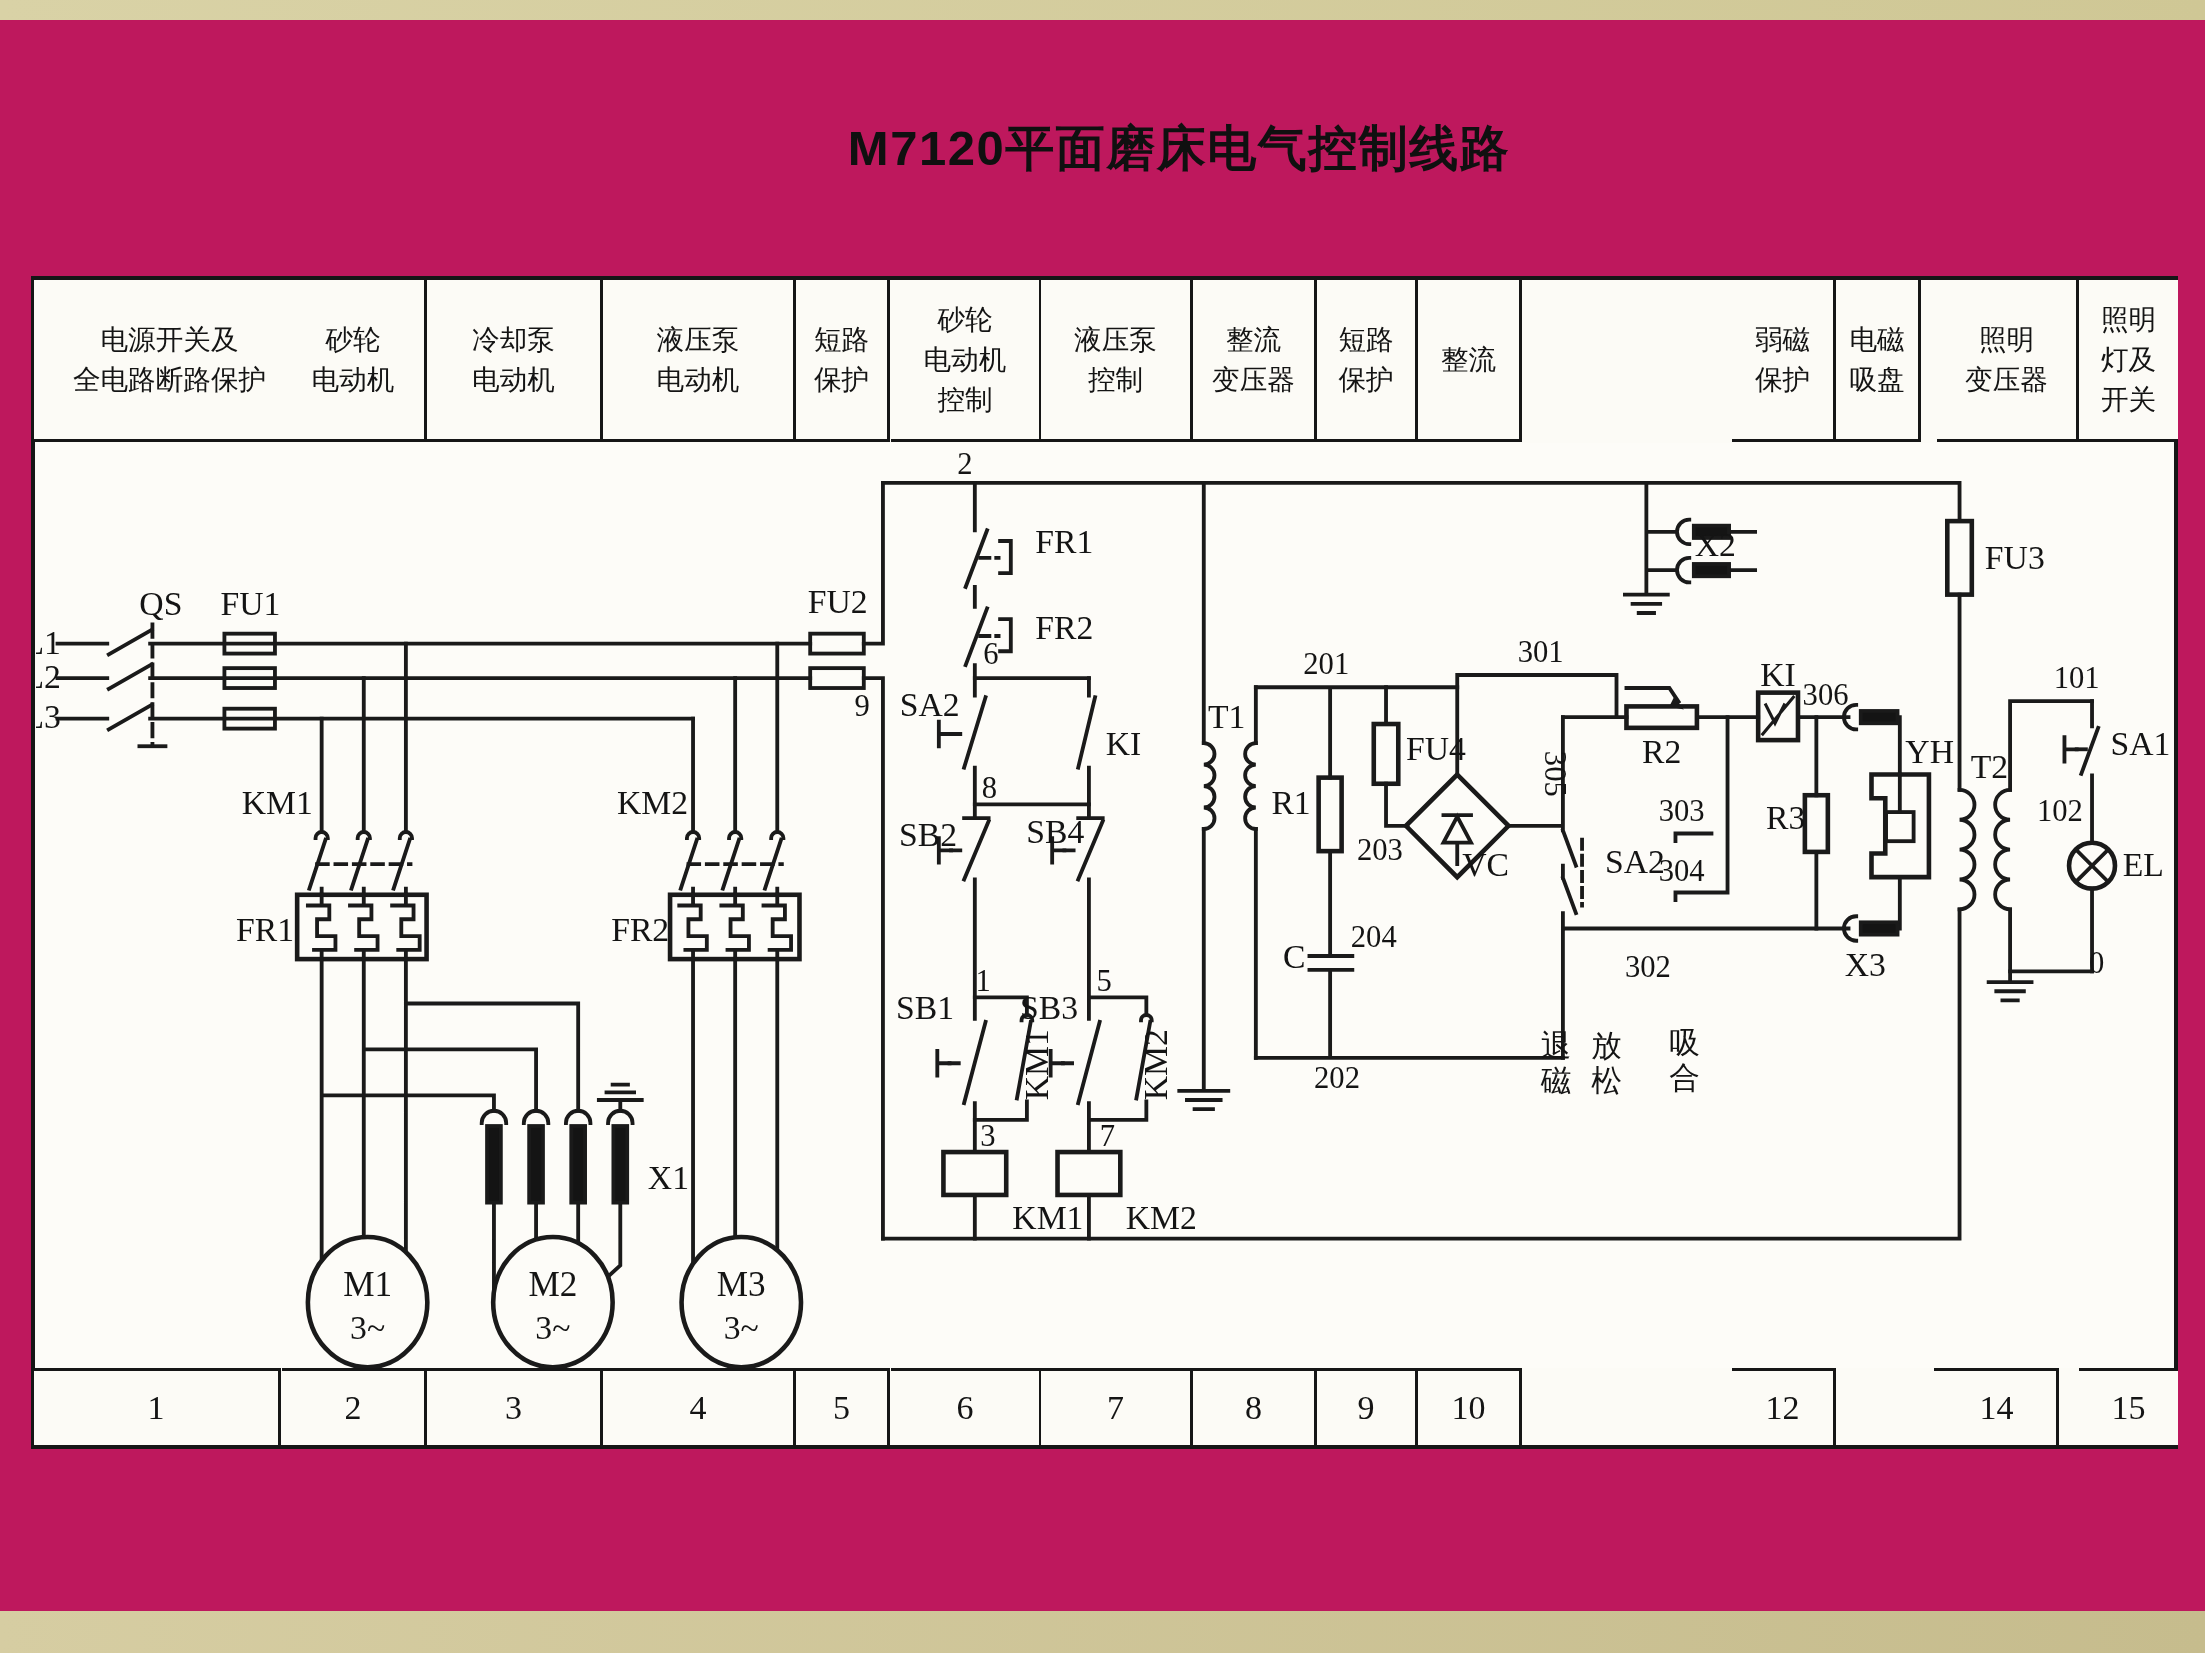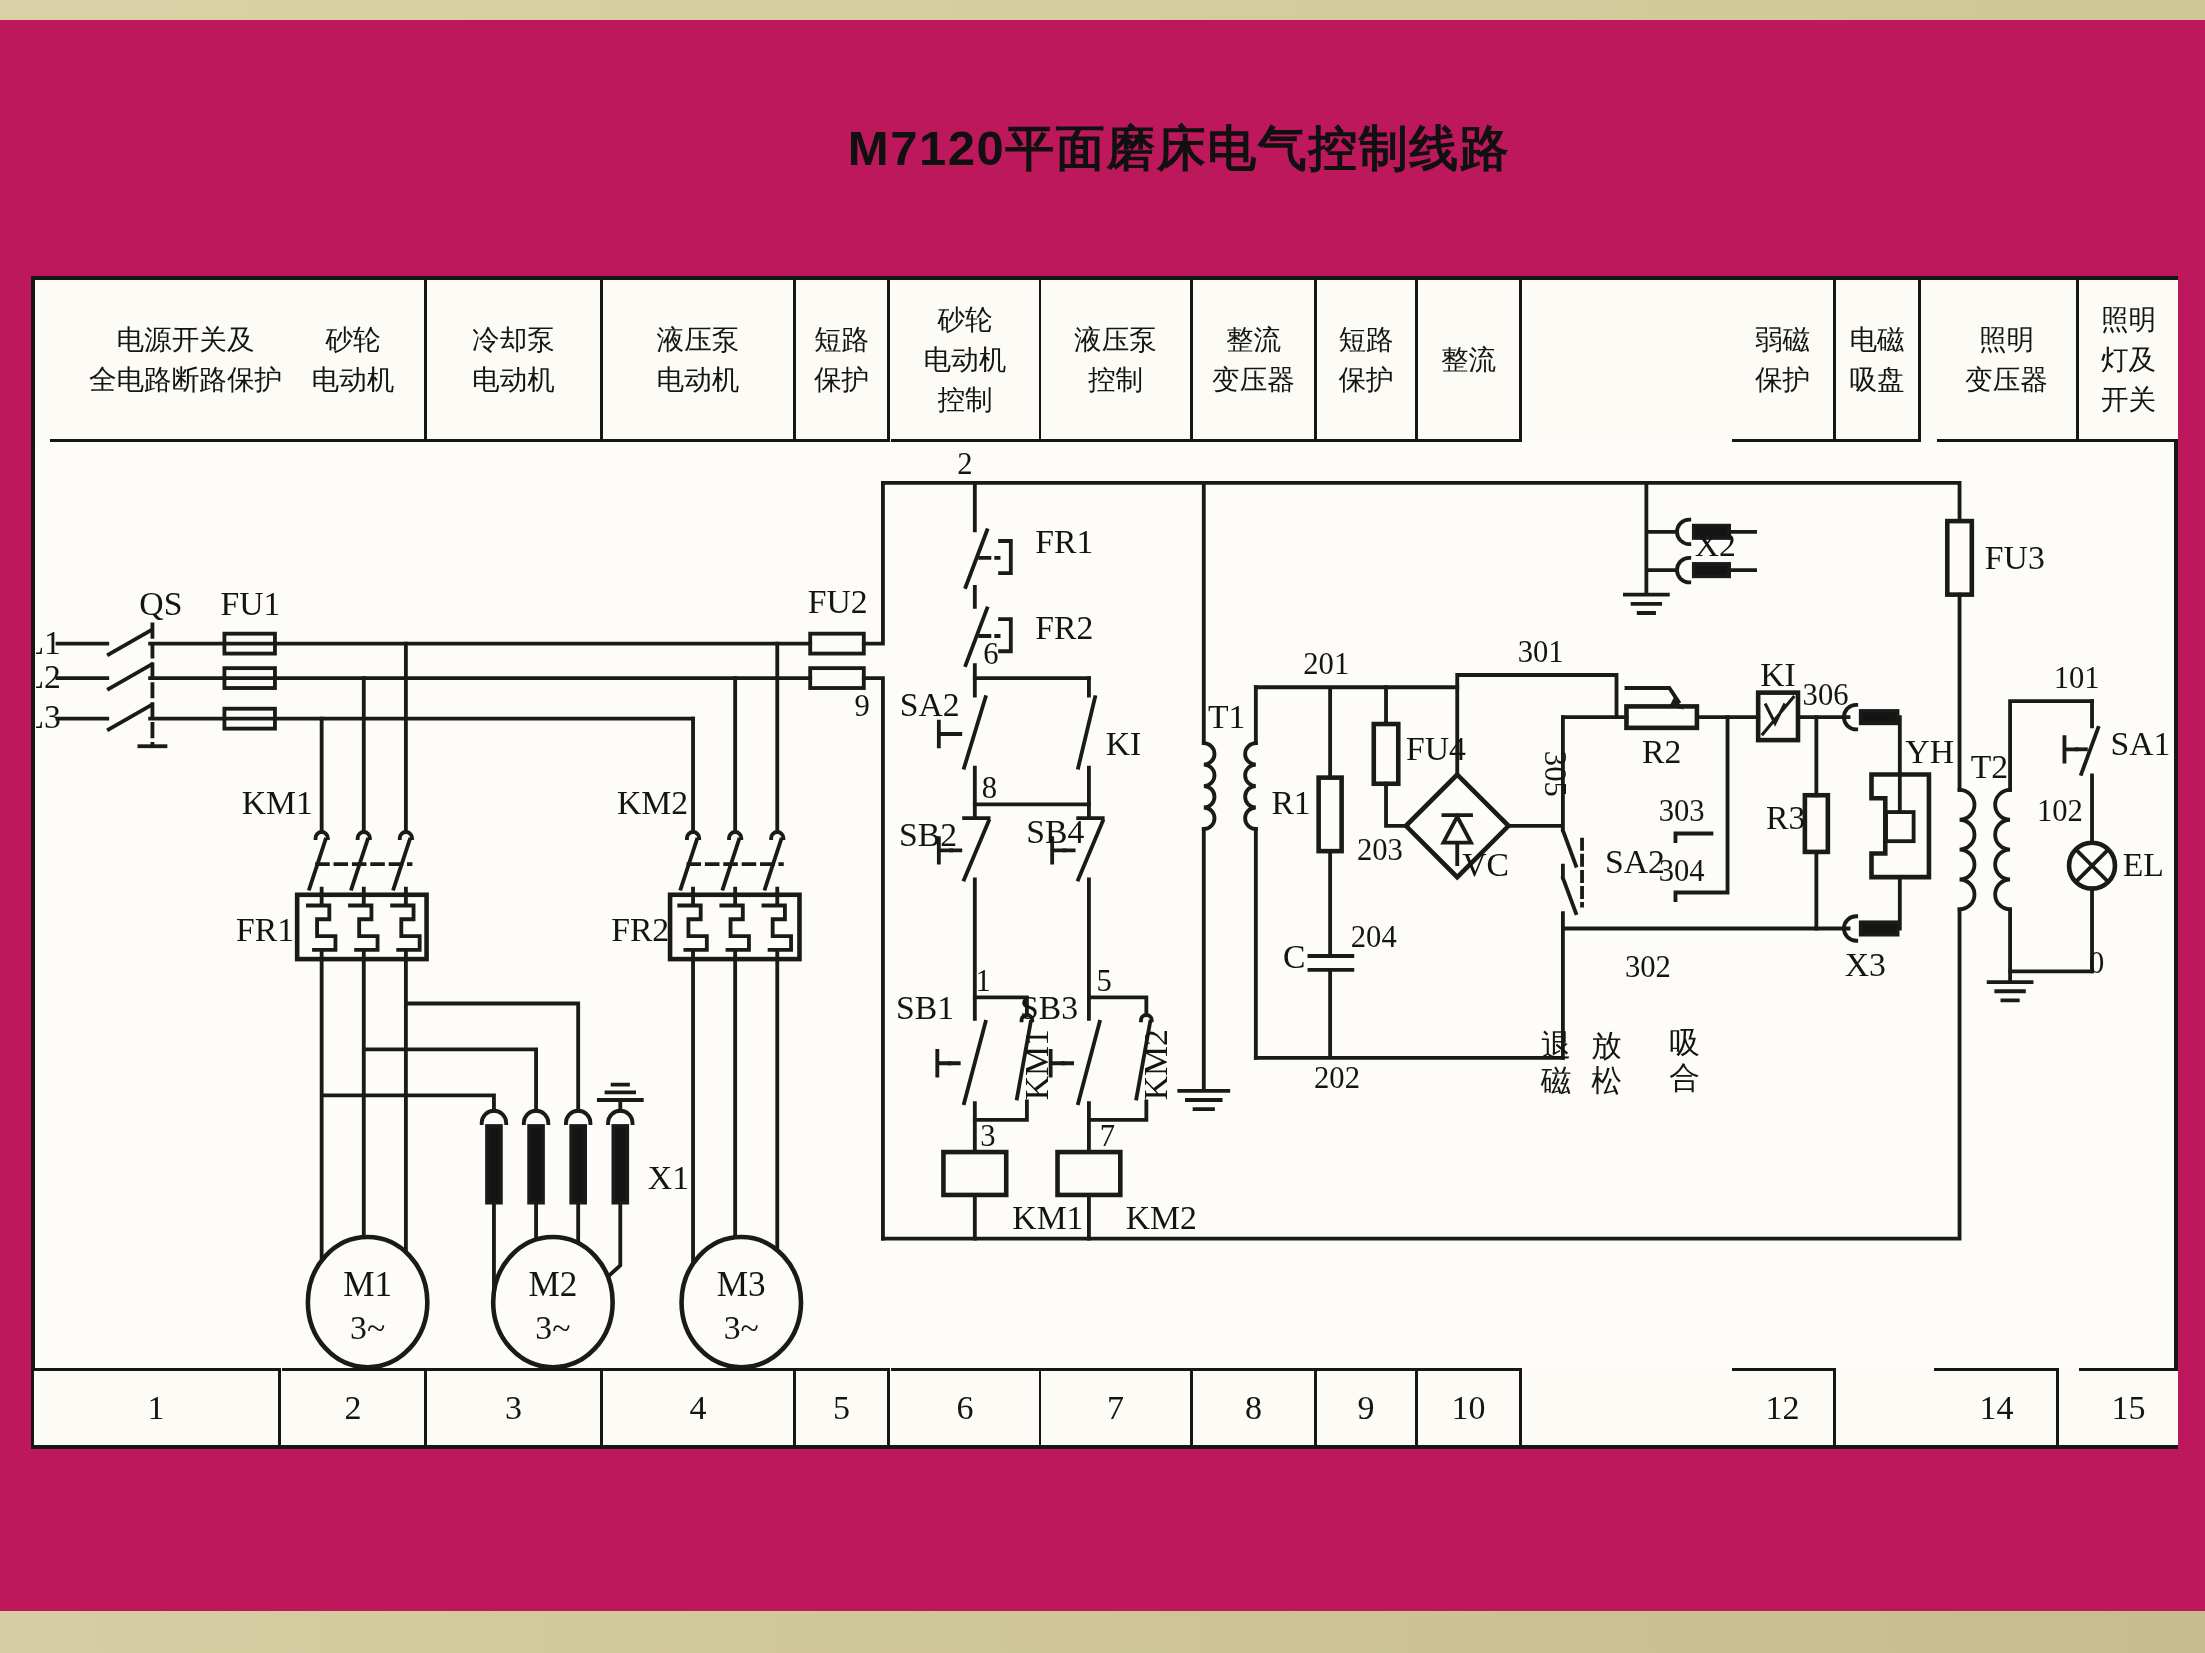--- a/index.html
+++ b/index.html
@@ -35,21 +35,21 @@
 </style>
 </head>
 <body>
 
 <div class="page">
   <div class="band-top"></div>
   <div class="title">M7120平面磨床电气控制线路</div>
 
   <div class="frame"></div>
 
-  <div class="hcell" style="left:50px;width:274px">电源开关及
+  <div class="hcell" style="left:34px;width:274px">电源开关及
 全电路断路保护</div>
   <div class="hcell" style="left:282px;width:145px">砂轮
 电动机</div>
   <div class="hcell" style="left:427px;width:176px">冷却泵
 电动机</div>
   <div class="hcell" style="left:603px;width:193px">液压泵
 电动机</div>
   <div class="hcell" style="left:796px;width:94px">短路
 保护</div>
   <div class="hcell" style="left:891px;width:151px">砂轮

